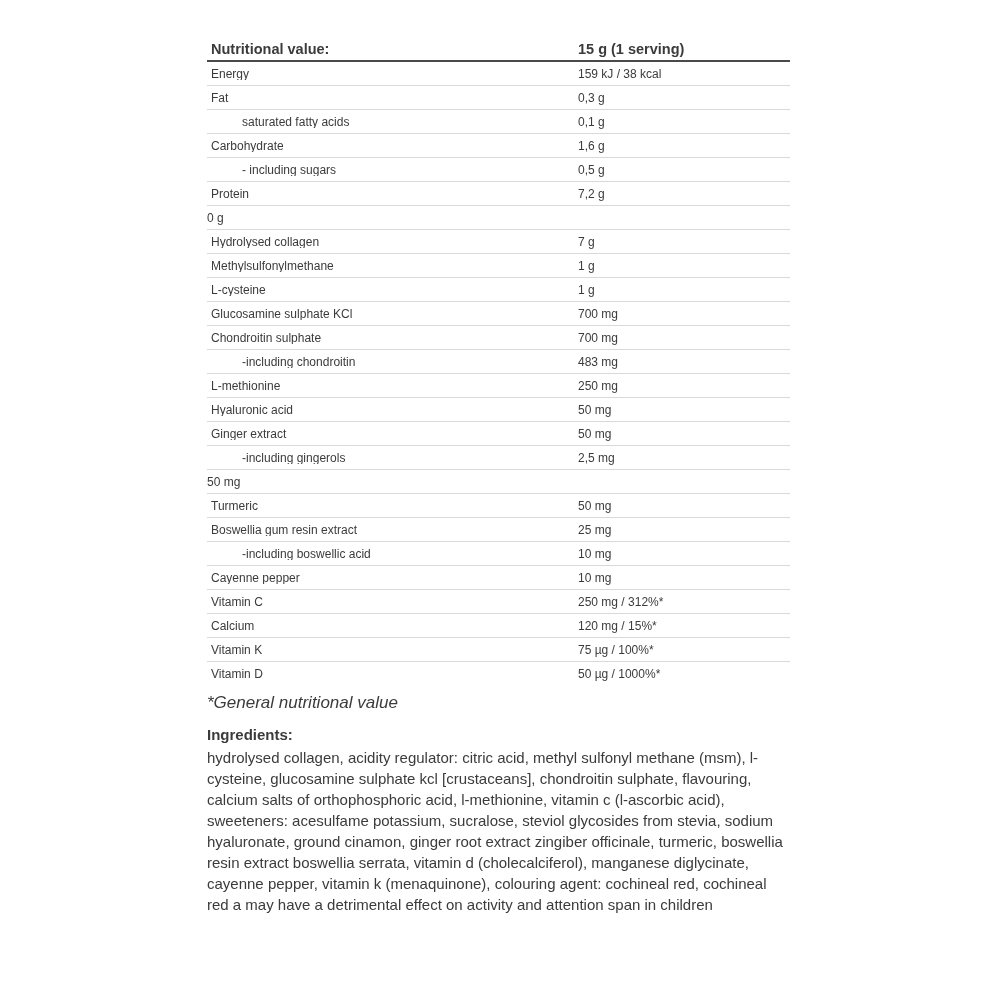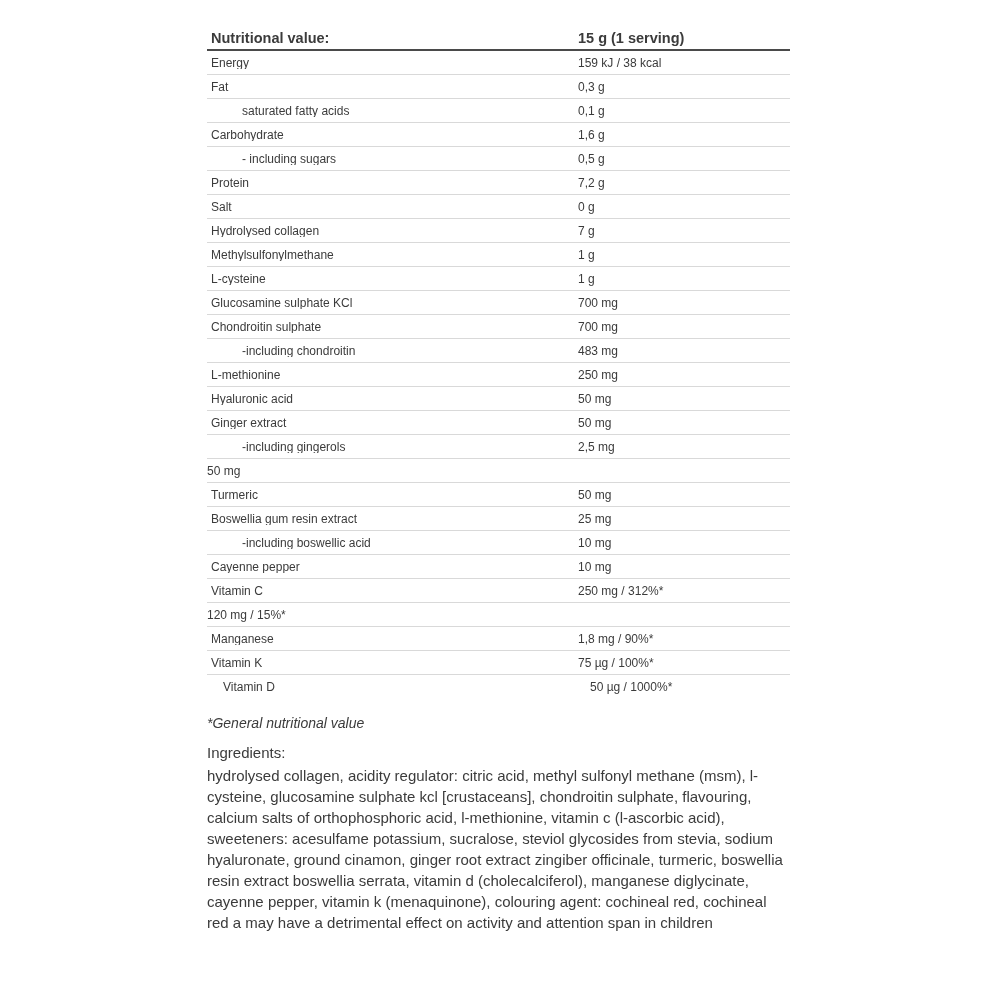--- a/index.html
+++ b/index.html
@@ -11,62 +11,62 @@
     width: 1000px;
     height: 1000px;
     position: relative;
     font-family: "Liberation Sans", sans-serif;
     color: #3b3b3b;
     -webkit-font-smoothing: antialiased;
   }
   .content {
     position: absolute;
     left: 207px;
-    top: 28px;
+    top: 39px;
     width: 583px;
   }
   
   .nt-table { width: 100%; }
   .nt-row {
     display: flex;
     align-items: center;
     height: 23px;
     border-bottom: 1px solid #d9d9d9;
     font-size: 12px;
     line-height: 1;
   }
   .nt-row.header {
     height: 21px;
     font-weight: 700;
     border-bottom: 2px solid #4a4a4a;
     font-size: 14.5px;
   }
-  .nt-row.last { border-bottom: none; margin-left: 12px; }
+  .nt-row.last { border-bottom: none; }
   .col-label {
     width: 371px;
     padding-left: 4px;
     box-sizing: border-box;
     white-space: nowrap;
     overflow: hidden;
   }
   .nt-row.indent .col-label { padding-left: 35px; }
   .col-value {
     flex: 1;
     white-space: nowrap;
   }
   
   .footnote {
-    margin-top: 17px;
-    font-size: 14px;
+    margin-top: 8px;
+    font-size: 17px;
     font-style: italic;
   }
   .ingredients-heading {
     margin-top: 13px;
     font-size: 15px;
-    font-weight: 400;
+    font-weight: 700;
   }
   .ingredients-text {
     margin-top: 4px;
     font-size: 15px;
     line-height: 21px;
   }
 </style>
 </head>
 <body>
 
@@ -96,21 +96,20 @@
         </div>
         <div class="nt-row indent">
           <div class="col-label">- including sugars</div>
           <div class="col-value">0,5 g</div>
         </div>
         <div class="nt-row">
           <div class="col-label">Protein</div>
           <div class="col-value">7,2 g</div>
         </div>
         <div class="nt-row">
-          <div class="col-label">Salt</div>
           <div class="col-value">0 g</div>
         </div>
         <div class="nt-row">
           <div class="col-label">Hydrolysed collagen</div>
           <div class="col-value">7 g</div>
         </div>
         <div class="nt-row">
           <div class="col-label">Methylsulfonylmethane</div>
           <div class="col-value">1 g</div>
         </div>
@@ -163,25 +162,22 @@
         </div>
         <div class="nt-row">
           <div class="col-label">Cayenne pepper</div>
           <div class="col-value">10 mg</div>
         </div>
         <div class="nt-row">
           <div class="col-label">Vitamin C</div>
           <div class="col-value">250 mg / 312%*</div>
         </div>
         <div class="nt-row">
+          <div class="col-label">Calcium</div>
           <div class="col-value">120 mg / 15%*</div>
-        </div>
-        <div class="nt-row">
-          <div class="col-label">Manganese</div>
-          <div class="col-value">1,8 mg / 90%*</div>
         </div>
         <div class="nt-row">
           <div class="col-label">Vitamin K</div>
           <div class="col-value">75 µg / 100%*</div>
         </div>
         <div class="nt-row last">
           <div class="col-label">Vitamin D</div>
           <div class="col-value">50 µg / 1000%*</div>
         </div>
       </div>

